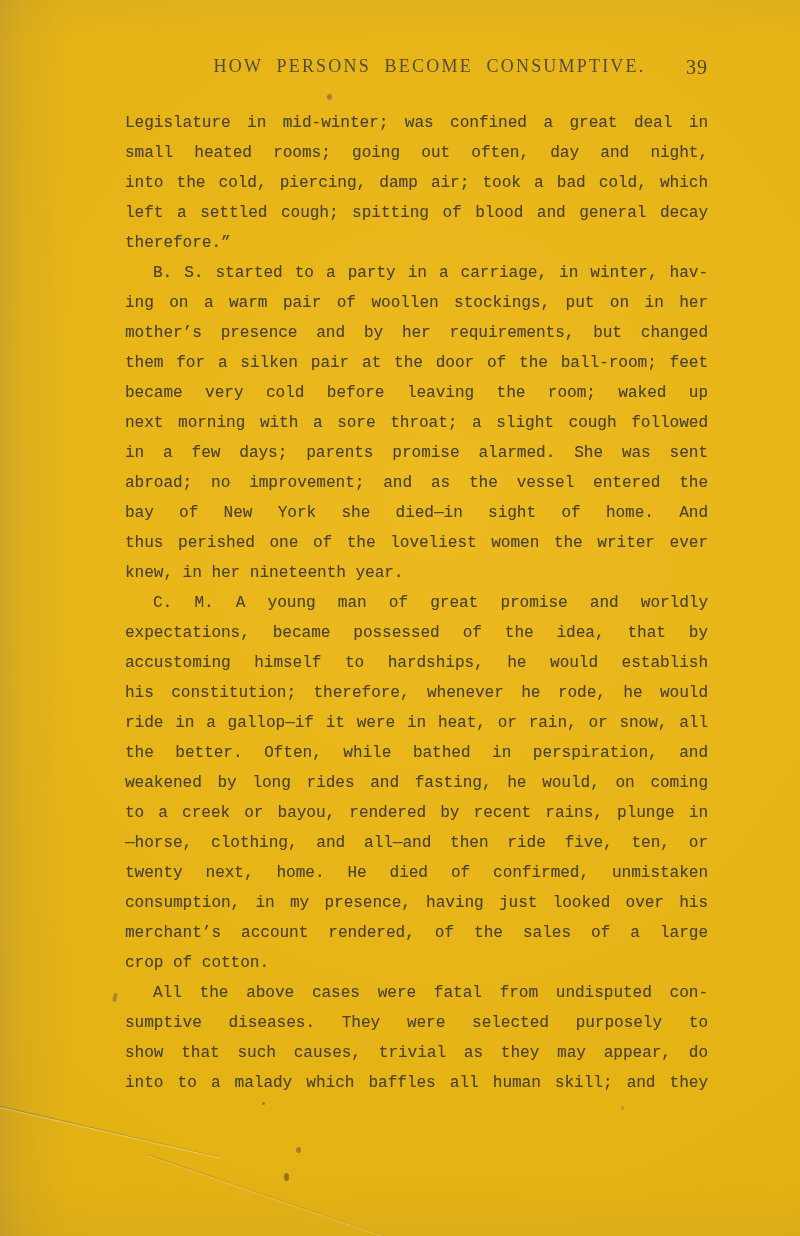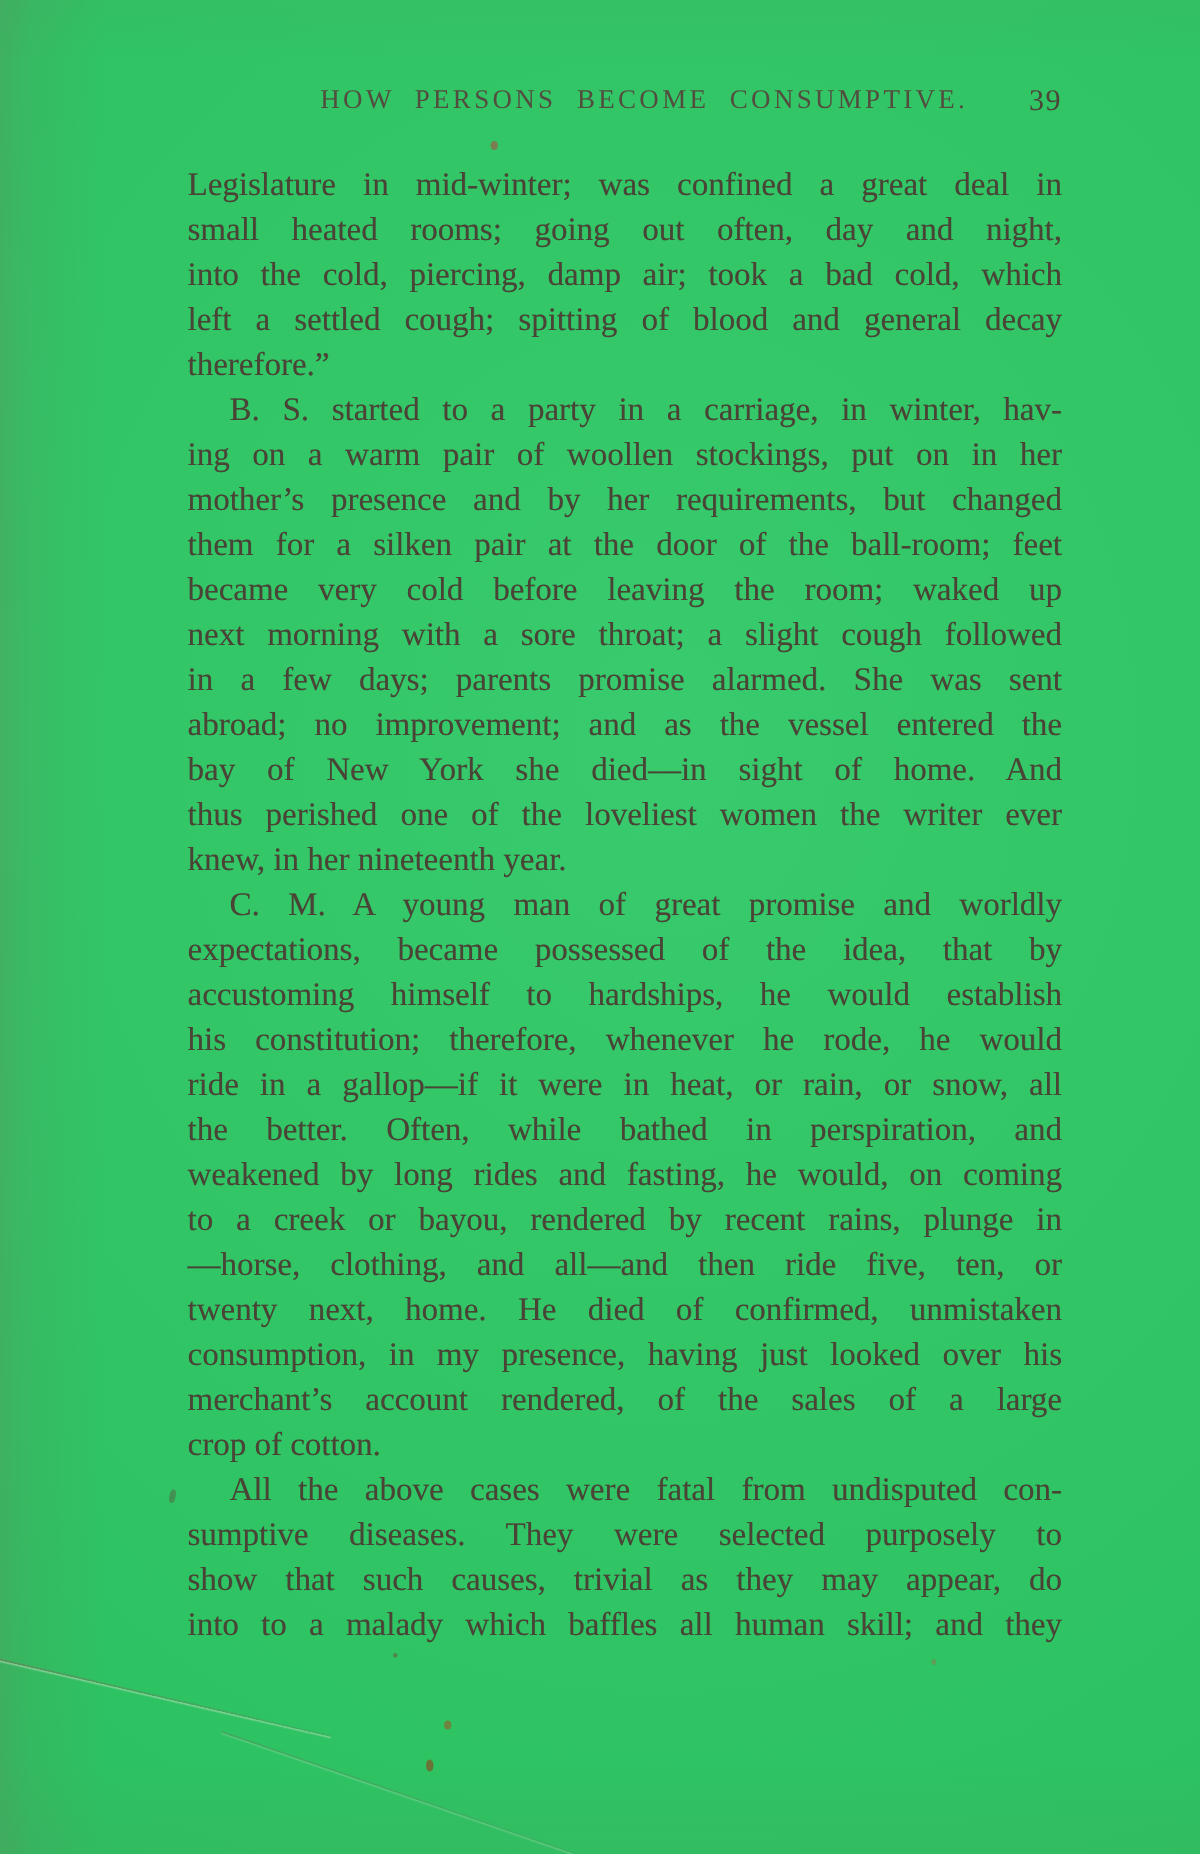--- a/index.html
+++ b/index.html
@@ -1,19 +1,19 @@
 <!DOCTYPE html>
 <html><head>
 <meta charset="utf-8">
 <style>
   html,body{margin:0;padding:0;background:#888;}
   .page{
     position:relative;
     width:800px;height:1236px;
-    background:#22c55e;
+    background:#eab308;
     font-family:"Liberation Serif", serif;
     overflow:hidden;
   }
   
   .paper-shade{
     position:absolute;inset:0;pointer-events:none;
     background:
       linear-gradient(90deg, rgba(122,112,88,.22) 0px, rgba(122,112,88,.10) 22px, rgba(122,112,88,0) 70px),
       linear-gradient(0deg, rgba(122,112,88,.07) 0px, rgba(122,112,88,0) 60px),
       linear-gradient(180deg, rgba(122,112,88,.06) 0px, rgba(122,112,88,0) 40px),
@@ -33,23 +33,24 @@
   }
   .page-number{
     position:absolute;right:0;top:0;
     font-size:20px;
     letter-spacing:1px;
     color:#4c4639;
     margin-left:35px;
   }
   .page-body{
     position:absolute;left:125px;top:108px;width:583px;
-    font-size:22px;
+    font-size:16px;
     color:#4a4336;
     text-shadow:0.2px 0.2px 0.4px rgba(58,52,40,.35);
+    font-family:Liberation Mono, monospace;
   }
   .line{
     height:30px;line-height:30px;
     white-space:normal;
   }
   .line.just{ text-align:justify; text-align-last:justify; }
   .line.indent{ padding-left:28px; }
   
   .speck{position:absolute;border-radius:50%;pointer-events:none;}
   .crease{position:absolute;pointer-events:none;height:1px;

